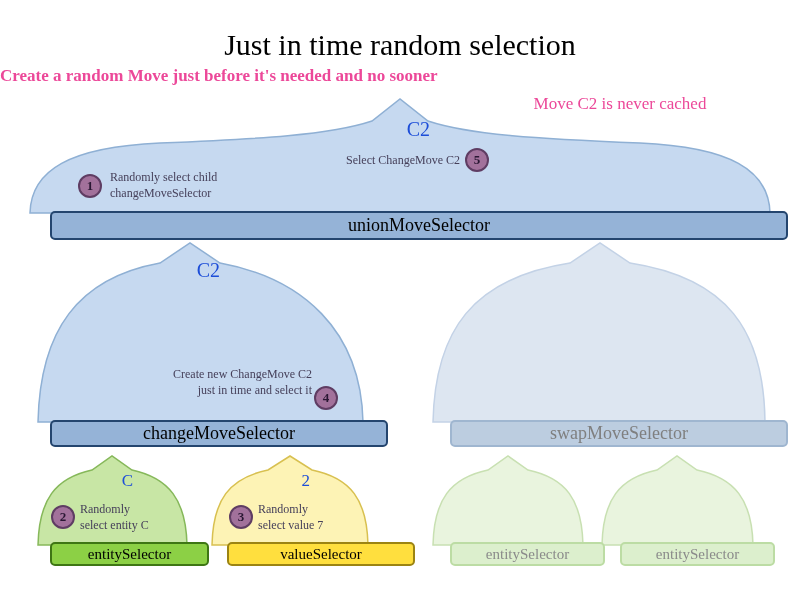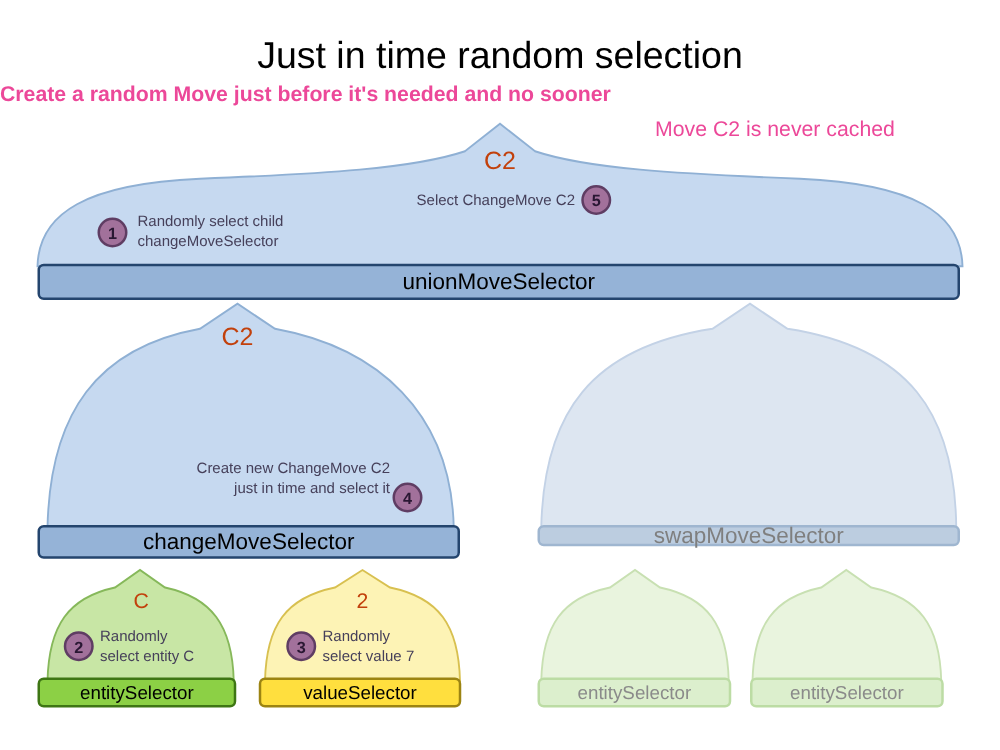--- a/index.html
+++ b/index.html
@@ -1,46 +1,46 @@
 <!DOCTYPE html>
 <html><head>
 <meta charset="utf-8">
 <style>
   html,body { margin:0; padding:0; background:#fff; }
   .stage {
     position:relative; width:800px; height:600px; background:#ffffff;
-    font-family:Liberation Sans, sans-serif; overflow:hidden;
+    font-family:Liberation Serif, serif; overflow:hidden;
   }
   .stage svg { position:absolute; left:0; top:0; }
 
   .title    { position:absolute; top:28px;  left:0; width:100%; text-align:center; font-size:30px; color:#000; }
   .subtitle { position:absolute; top:66px;  left:0; width:100%; text-align:left; font-size:17px; font-weight:bold; color:#ec4899; }
   .note     { position:absolute; top:94px;  left:480px; width:280px; text-align:center; font-size:17px; color:#ec4899; }
 
   .bar {
     position:absolute; display:flex; align-items:center; justify-content:center;
-    border-radius:5px; box-sizing:border-box; color:#000; white-space:nowrap;
+    border-radius:5px; box-sizing:border-box; color:#000; white-space:nowrap;margin-left:20px;
   }
   .bar.blue        { background:#95b3d7; border:2px solid #24456e; font-size:18px; }
   .bar.blue-faded  { background:#bccde0; border:2px solid #9fb6d0; font-size:18px; color:#7f7f7f; }
   .bar.green       { background:#8cd045; border:2px solid #3e7614; font-size:15px; }
   .bar.yellow      { background:#ffdf3e; border:2px solid #9c8412; font-size:15px; }
   .bar.green-faded { background:#dcefcd; border:2px solid #bcdca4; font-size:15px; color:#8a8a8a; }
 
   .circle {
     position:absolute; width:24px; height:24px; border-radius:50%;
     background:#a2719b; border:2px solid #5f3d63; box-sizing:border-box;
     display:flex; align-items:center; justify-content:center;
     font-size:13px; font-weight:bold; color:#2a1733;
   }
 
   .ann { position:absolute; font-size:12px; line-height:16px; color:#46405a; }
   .ann.right { text-align:right; }
 
-  .arrow-label { position:absolute; text-align:center; font-size:20px; color:#c2410c; }
+  .arrow-label { position:absolute; text-align:right; font-size:20px; color:#1d4ed8; }
   .arrow-label.small { font-size:17px; }
 </style>
 </head>
 <body>
 
 <div class="stage">
 
   <svg width="800" height="600" viewBox="0 0 800 600">
 
     <path d="M 30 213 C 31 170 70 147 160 143 C 260 139 330 135 372 121 L 400 99 L 428 121 C 470 135 540 139 640 143 C 730 147 769 170 770 213 Z" fill="#c6d9f0" stroke="#8fb0d4" stroke-width="1.5"></path>
@@ -92,23 +92,23 @@
   <div class="circle" style="left:229px; top:505px;">3</div>
   <div class="ann" style="left:258px; top:501px;">
     <div>Randomly</div>
     <div>select value 7</div>
   </div>
 
   <div class="bar blue" style="left:30px; top:211px; width:738px; height:29px;">unionMoveSelector</div>
 
   <div class="bar blue" style="left:30px; top:420px; width:338px; height:27px;">changeMoveSelector</div>
 
-  <div class="bar blue-faded" style="left:430px; top:420px; width:338px; height:17px;">swapMoveSelector</div>
+  <div class="bar blue-faded" style="left:430px; top:420px; width:338px; height:27px;">swapMoveSelector</div>
 
   <div class="bar green" style="left:30px; top:542px; width:159px; height:24px;">entitySelector</div>
 
-  <div class="bar yellow" style="left:207px; top:542px; width:162px; height:24px;">valueSelector</div>
+  <div class="bar yellow" style="left:207px; top:542px; width:188px; height:24px;">valueSelector</div>
 
   <div class="bar green-faded" style="left:430px; top:542px; width:155px; height:24px;">entitySelector</div>
 
   <div class="bar green-faded" style="left:600px; top:542px; width:155px; height:24px;">entitySelector</div>
 
 </div>
 
 </body></html>

